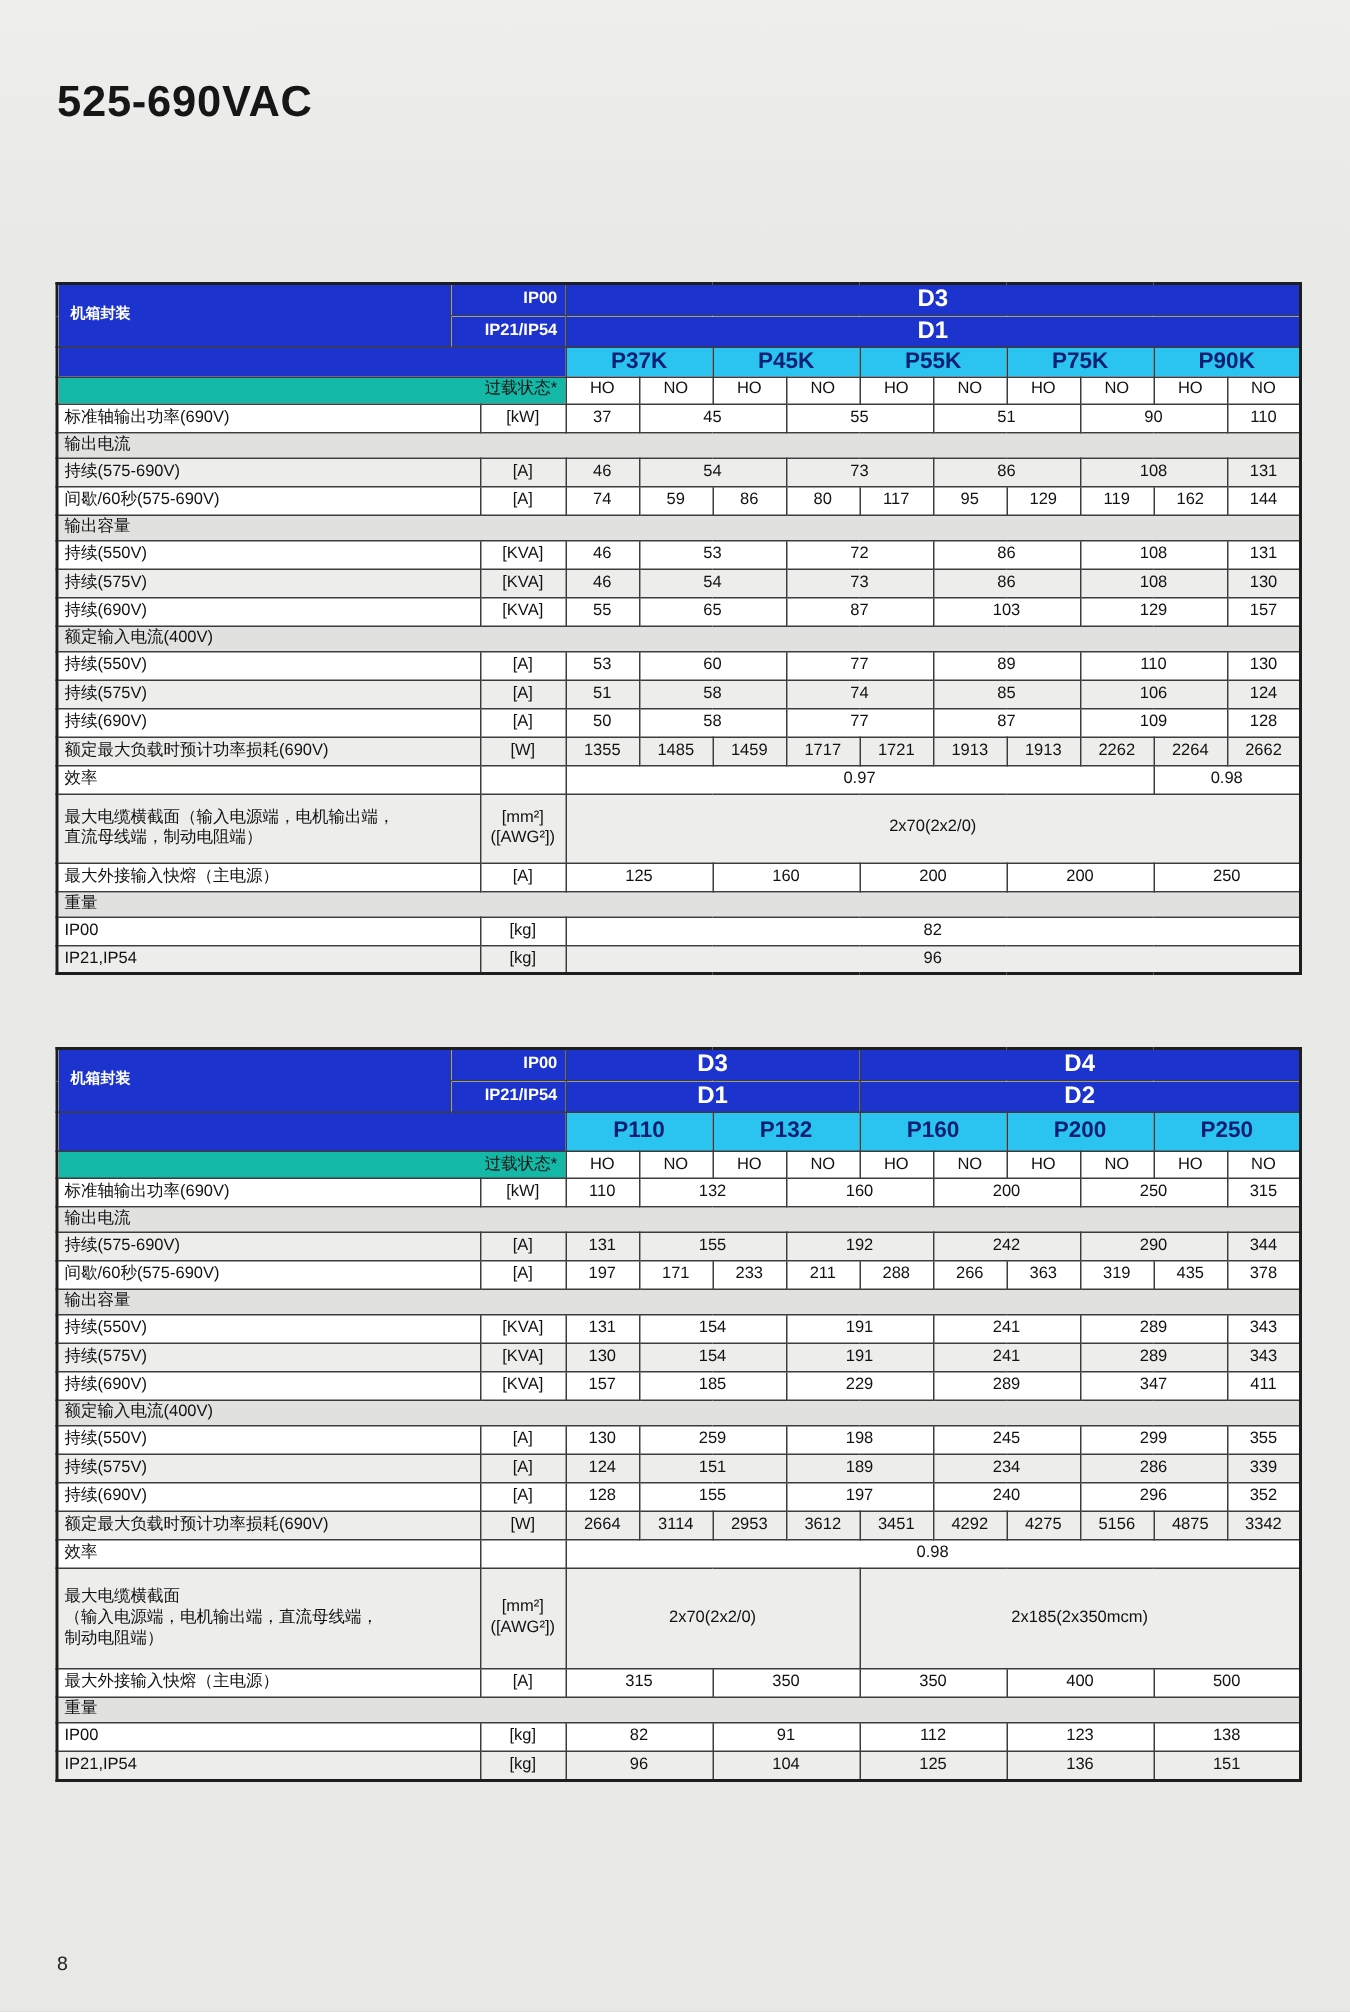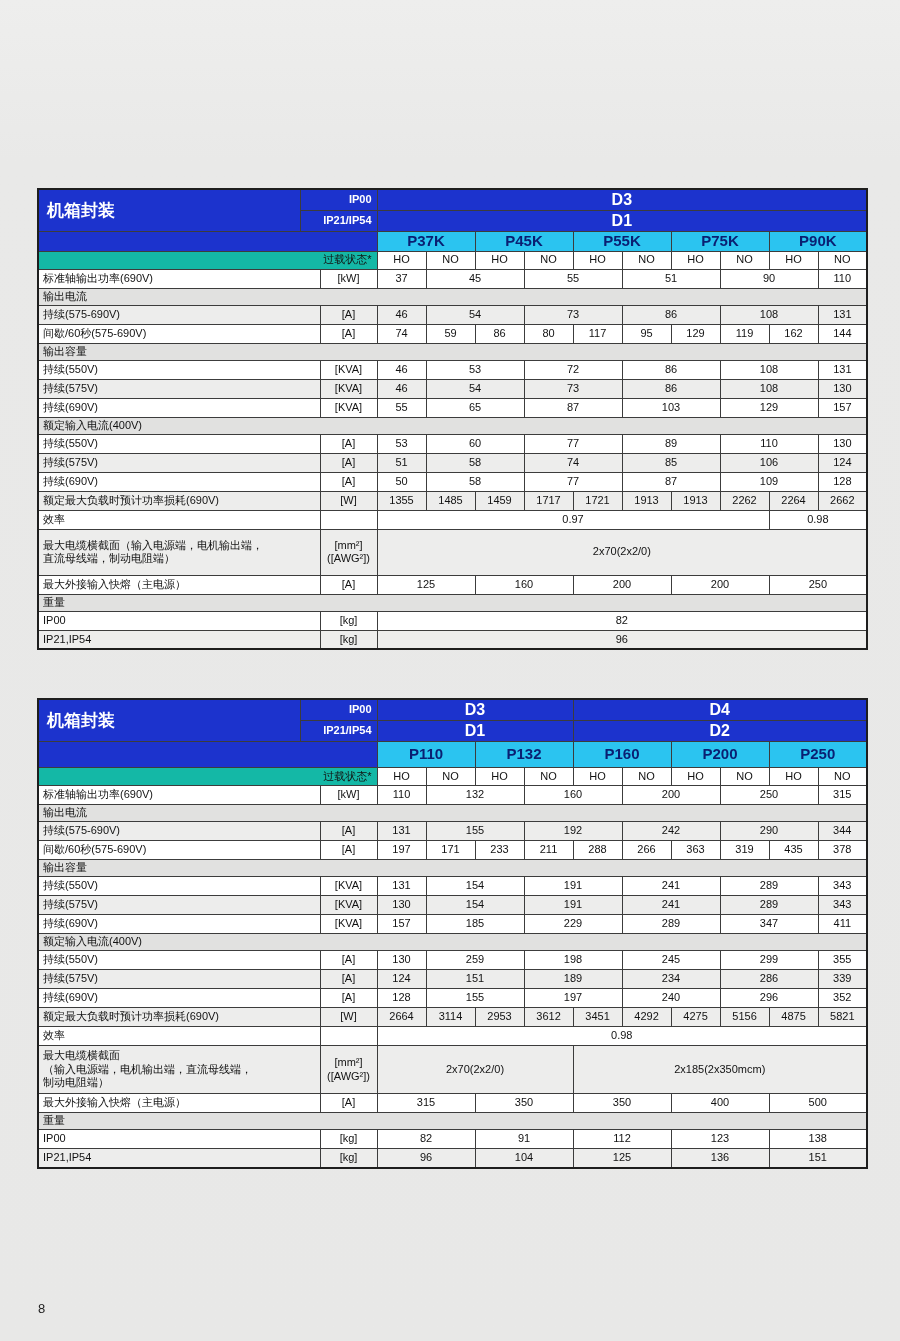--- a/index.html
+++ b/index.html
@@ -19,21 +19,21 @@
     background:#ffffff; border:2px solid #1e1e1e;
   }
   #table-1 { top:188px; }
   #table-2 { top:698px; }
   td {
     border:1px solid #3c3c3c; font-size:11px; color:#121212;
     padding:0 3px; overflow:hidden; vertical-align:middle; line-height:1.25;
   }
   .hdr-enclosure {
     background:var(--header-blue,#1c33cd); color:#fff; font-weight:bold;
-    font-size:17px; padding-left:8px; text-align:left;
+    font-size:10px; padding-left:8px; text-align:left;
   }
   .hdr-ip {
     background:var(--header-blue,#1c33cd); color:#fff; font-weight:bold;
     text-align:right; padding-right:5px; font-size:11px;
   }
   .hdr-frame {
     background:var(--header-blue,#1c33cd); color:#fff; font-weight:bold;
     text-align:center; font-size:16px;
   }
   .hdr-blank { background:var(--header-blue,#1c33cd); }
@@ -58,20 +58,21 @@
   }
   .pagenum {
     position:absolute; left:38px; top:1301px;
     font-size:13px; color:#222;
   }
 </style>
 </head>
 <body>
 
 <div class="page">
+  <div class="title">525-690VAC</div>
   <table id="table-1" class="tbl">
       <colgroup>
         <col style="width: 262px;">
         <col style="width: 20px;">
         <col style="width: 57px;">
         <col style="width: 49px;">
         <col style="width: 49px;">
         <col style="width: 49px;">
         <col style="width: 49px;">
         <col style="width: 49px;">
@@ -423,28 +424,28 @@
           <td class="unit">[W]</td>
           <td class="val">2664</td>
           <td class="val">3114</td>
           <td class="val">2953</td>
           <td class="val">3612</td>
           <td class="val">3451</td>
           <td class="val">4292</td>
           <td class="val">4275</td>
           <td class="val">5156</td>
           <td class="val">4875</td>
-          <td class="val">5821</td>
+          <td class="val">3342</td>
         </tr>
         <tr class="row-white" style="height: 19px;">
           <td class="label" colspan="2">效率</td>
           <td class="unit"></td>
           <td class="val" colspan="10">0.98</td>
         </tr>
-        <tr class="row-stripe" style="height: 48px;">
+        <tr class="row-stripe" style="height: 67px;">
           <td class="label" colspan="2">最大电缆横截面
 （输入电源端，电机输出端，直流母线端，
 制动电阻端）</td>
           <td class="unit">[mm²]
 ([AWG²])</td>
           <td class="val" colspan="4">2x70(2x2/0)</td>
           <td class="val" colspan="6">2x185(2x350mcm)</td>
         </tr>
         <tr class="row-white" style="height: 19px;">
           <td class="label" colspan="2">最大外接输入快熔（主电源）</td>

